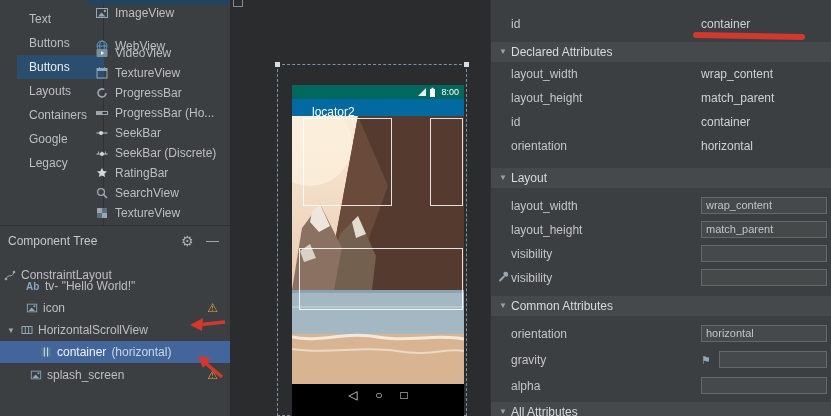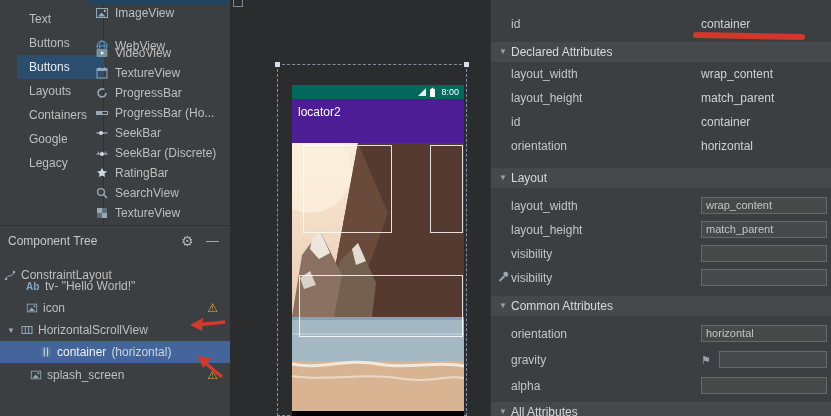--- a/index.html
+++ b/index.html
@@ -28,21 +28,21 @@
   .warn{margin-left:auto;padding-right:12px;color:#e8a33d;font-size:12px;}
   .suffix{color:#ccd6e2;}
 
   
   .canvas{position:absolute;left:230px;top:0;width:260px;height:416px;background:#2a2c2e;}
   .corner-sq{position:absolute;left:3px;top:0;width:8px;height:6px;border:1px solid #84888c;border-top:none;}
   .sel-rect{position:absolute;left:47px;top:64px;width:190px;height:352px;border:1px dashed #7b92aa;box-sizing:border-box;}
   .handle{position:absolute;width:5px;height:5px;background:#d7dde3;}
   .device{position:absolute;left:62px;top:85px;width:172px;height:331px;background:#000;}
   .statusbar{height:14px;background:#00685d;display:flex;align-items:center;justify-content:flex-end;gap:3px;padding:0 5px;color:#fff;font-size:9px;}
-  .appbar{height:44px;background:#4c1d95;color:#fff;line-height:27px;padding-left:6px;font-size:12px;}
+  .appbar{height:17px;background:#0369a1;color:#fff;line-height:27px;padding-left:20px;font-size:12px;}
   .photo{position:relative;width:172px;height:268px;overflow:hidden;background:#e9cdb2;}
   .outline{position:absolute;border:1px solid rgba(255,255,255,.85);box-sizing:border-box;}
   .navbar{height:22px;background:#000;display:flex;align-items:center;justify-content:center;gap:18px;color:#dfe3e6;font-size:12px;}
 
   
   .attrs{position:absolute;left:490px;top:0;width:341px;height:416px;border-left:1px solid #2f3234;box-sizing:border-box;overflow:hidden;}
   .arow{position:absolute;left:0;width:285px;height:24px;}
   .alabel{position:absolute;left:20px;line-height:24px;color:#c3c5c7;white-space:nowrap;}
   .aval{position:absolute;left:210px;line-height:24px;color:#cfd1d3;white-space:nowrap;}
   .sechdr{position:absolute;left:0;width:341px;height:20px;background:#45494b;cursor:pointer;}

